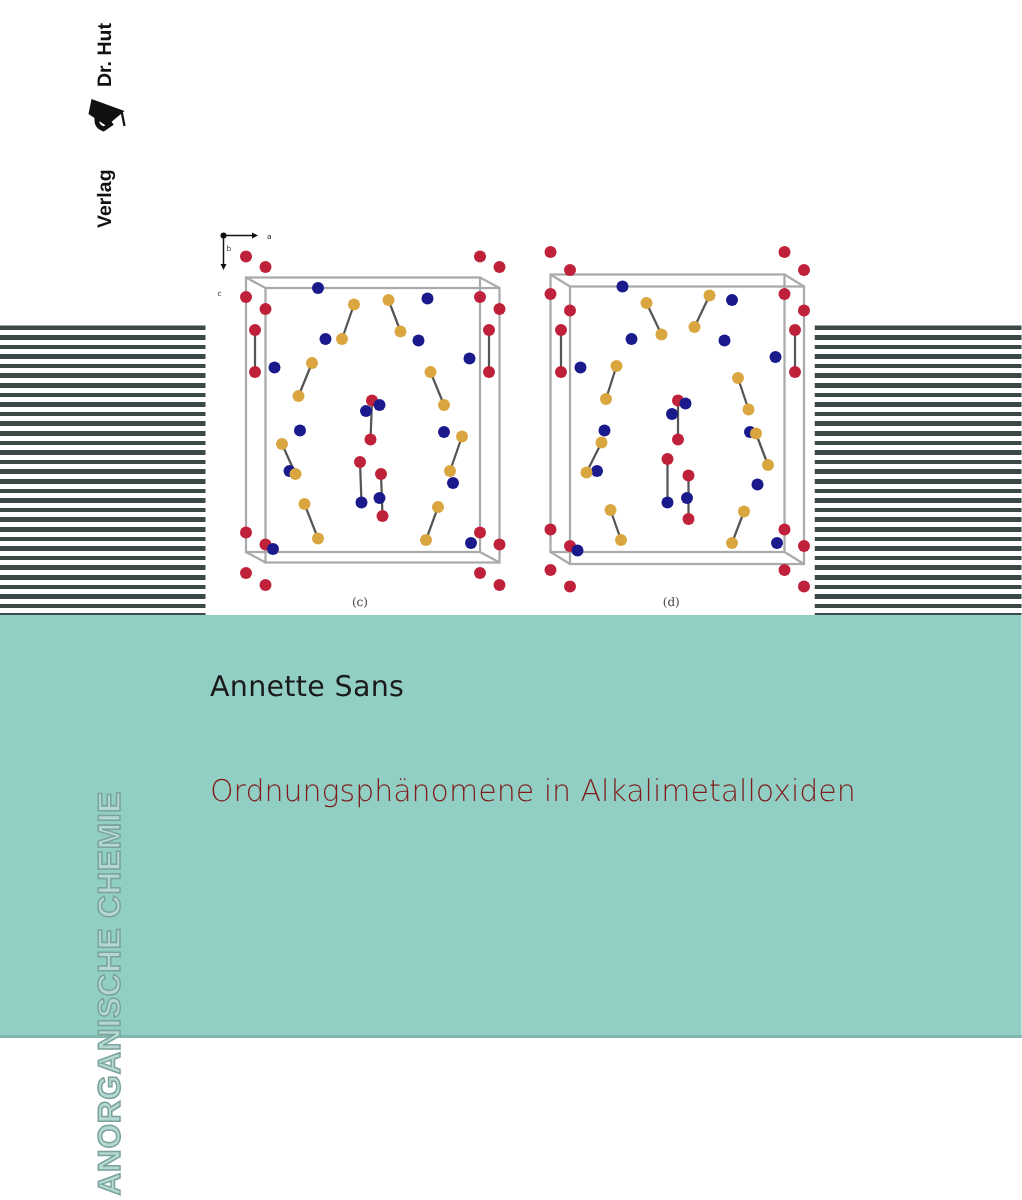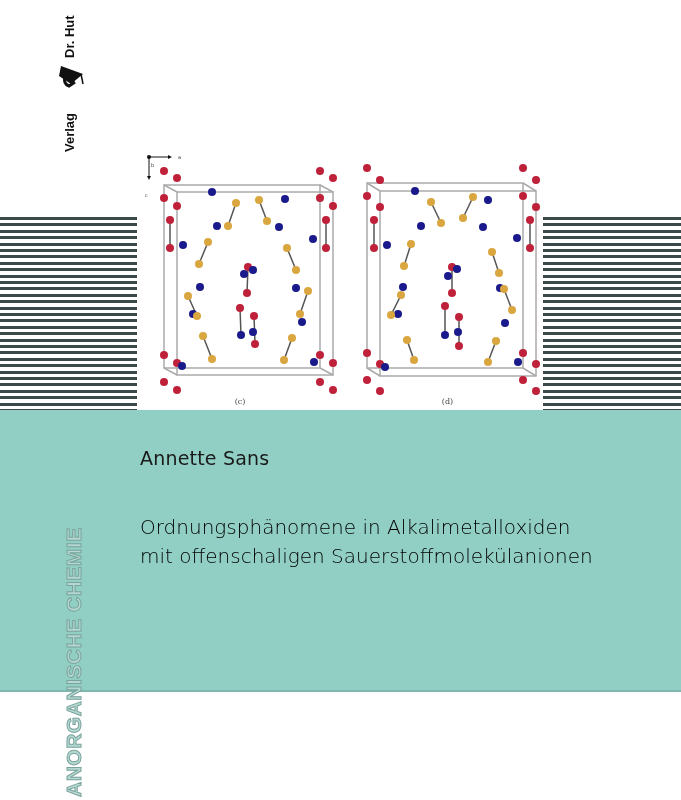--- a/index.html
+++ b/index.html
@@ -8,21 +8,21 @@
   .logo { left:52px; top:2px; width:40px; height:160px; }
   .logo-text { position:absolute; white-space:nowrap; transform-origin:left top; transform:rotate(-90deg); font-weight:bold; font-size:13px; color:#111; font-family:"Liberation Sans", sans-serif; }
   .stripes { top:217px; height:193px; background:repeating-linear-gradient(to bottom, #3b4a48 0px, #3b4a48 3px, #ffffff 3px, #ffffff 6.4px); }
   .stripes.left { left:0; width:137px; }
   .stripes.right { left:543px; width:138px; }
   .band { left:0; top:410px; width:681px; height:280px; background:#91cfc4; border-bottom:2px solid #7fb6ad; }
   .panel { top:150px; height:260px; background:#ffffff; }
   .panel svg { display:block; }
   .panel-label { position:absolute; bottom:4px; width:100%; text-align:center; font-family:"DejaVu Serif", serif; font-size:8px; color:#444; }
   .author { left:140px; top:447px; font-size:19px; color:#1a1a1a; font-family:"DejaVu Sans", sans-serif; font-weight:500; letter-spacing:0.2px;text-align:center; }
-  .title { left:140px; top:513px; font-size:20px; line-height:29px; color:#000000; font-family:"DejaVu Sans", sans-serif; font-weight:300; }
+  .title { left:140px; top:513px; font-size:20px; line-height:29px; color:#7f1d1d; font-family:"DejaVu Sans", sans-serif; font-weight:300; }
   .series { position:absolute; left:62px; top:797px; white-space:nowrap; transform-origin:left top; transform:rotate(-90deg); font-family:"Liberation Sans", sans-serif; font-weight:900; font-size:21px; letter-spacing:0.5px; color:#b5d8d2; -webkit-text-stroke:1px #7aa39c; }
 </style>
 </head>
 <body>
 
 <div class="abs logo">
   <span class="logo-text" style="left:10px; top:150px;">Verlag</span>
   <span style="position:absolute; left:5px; top:60px;">
     <svg width="30" height="28" viewBox="0 0 30 28">
       <path d="M4 4 L26 12 L14 22 L2 14 Z" fill="#111"></path>
@@ -234,16 +234,15 @@
         <circle cx="144" cy="191" r="4"></circle>
         <circle cx="136" cy="212" r="4"></circle>
     </g>
   </svg>
   <div class="panel-label">(d)</div>
 </div>
 
 <div class="abs author">Annette Sans</div>
 <div class="abs title">
   <div>Ordnungsphänomene in Alkalimetalloxiden</div>
-  <div>mit offenschaligen Sauerstoffmolekülanionen</div>
 </div>
 
 <div class="series">ANORGANISCHE CHEMIE</div>
 
 </body></html>

